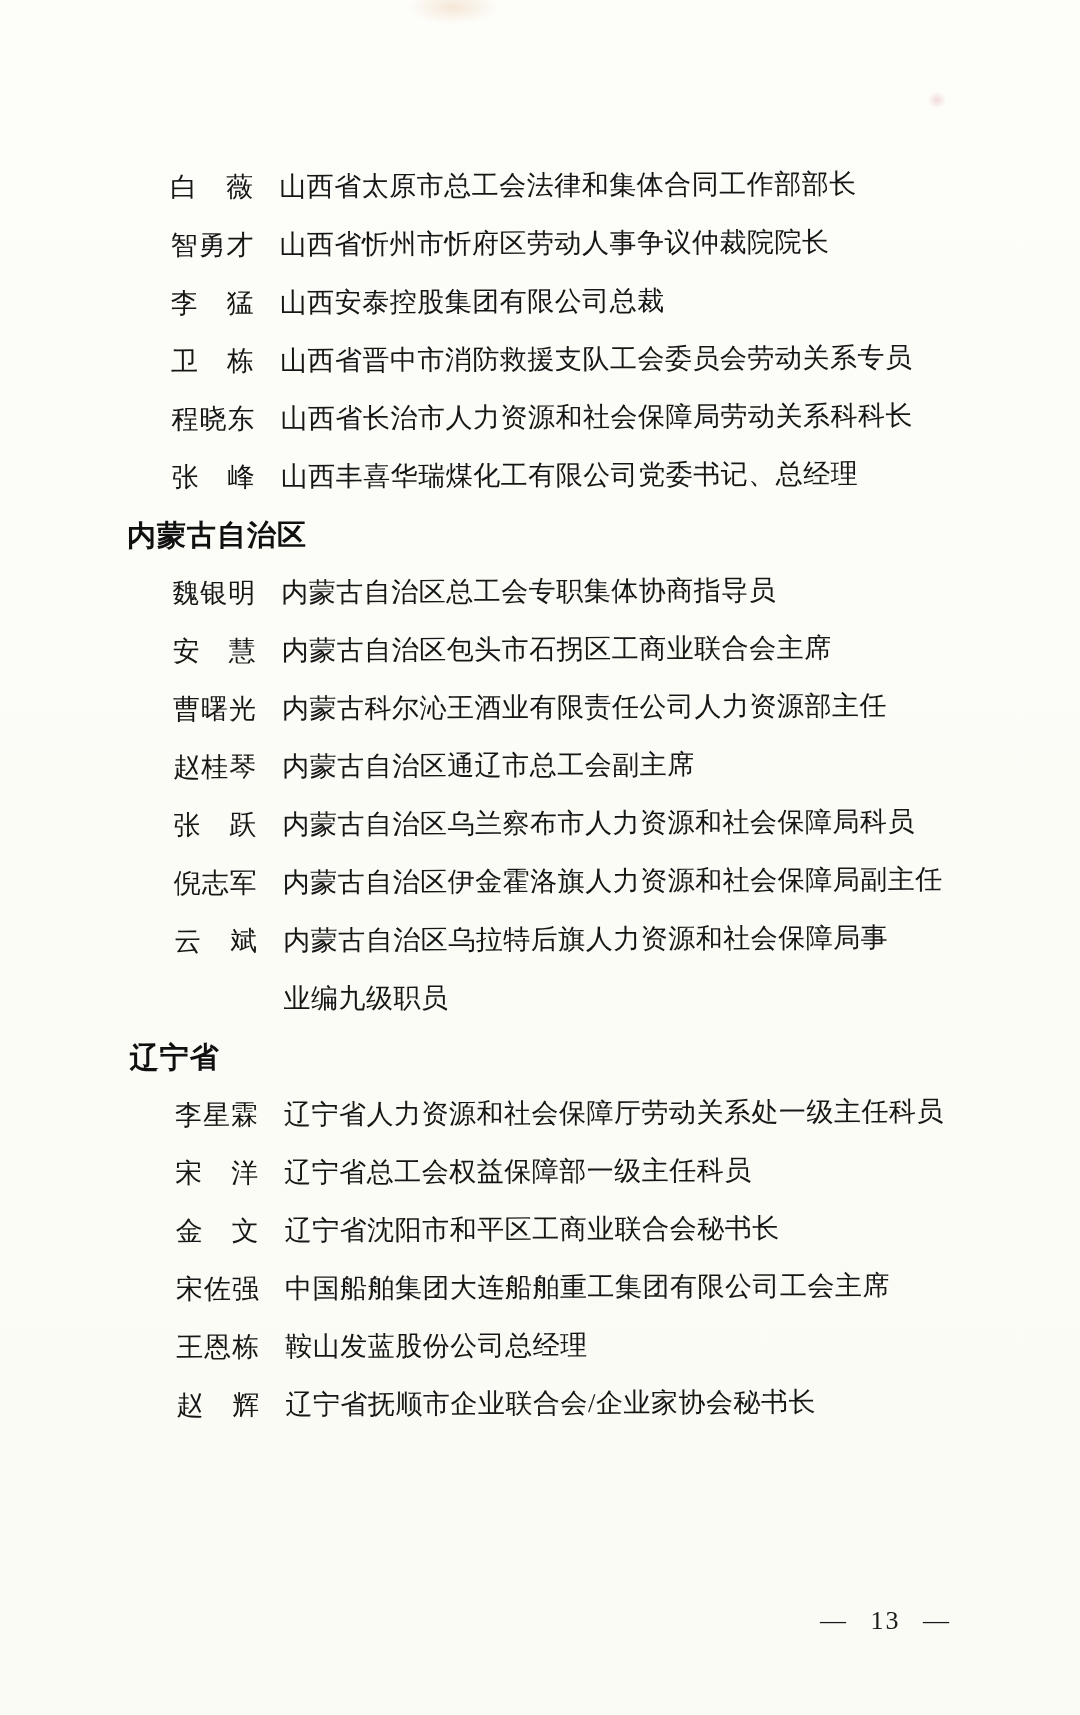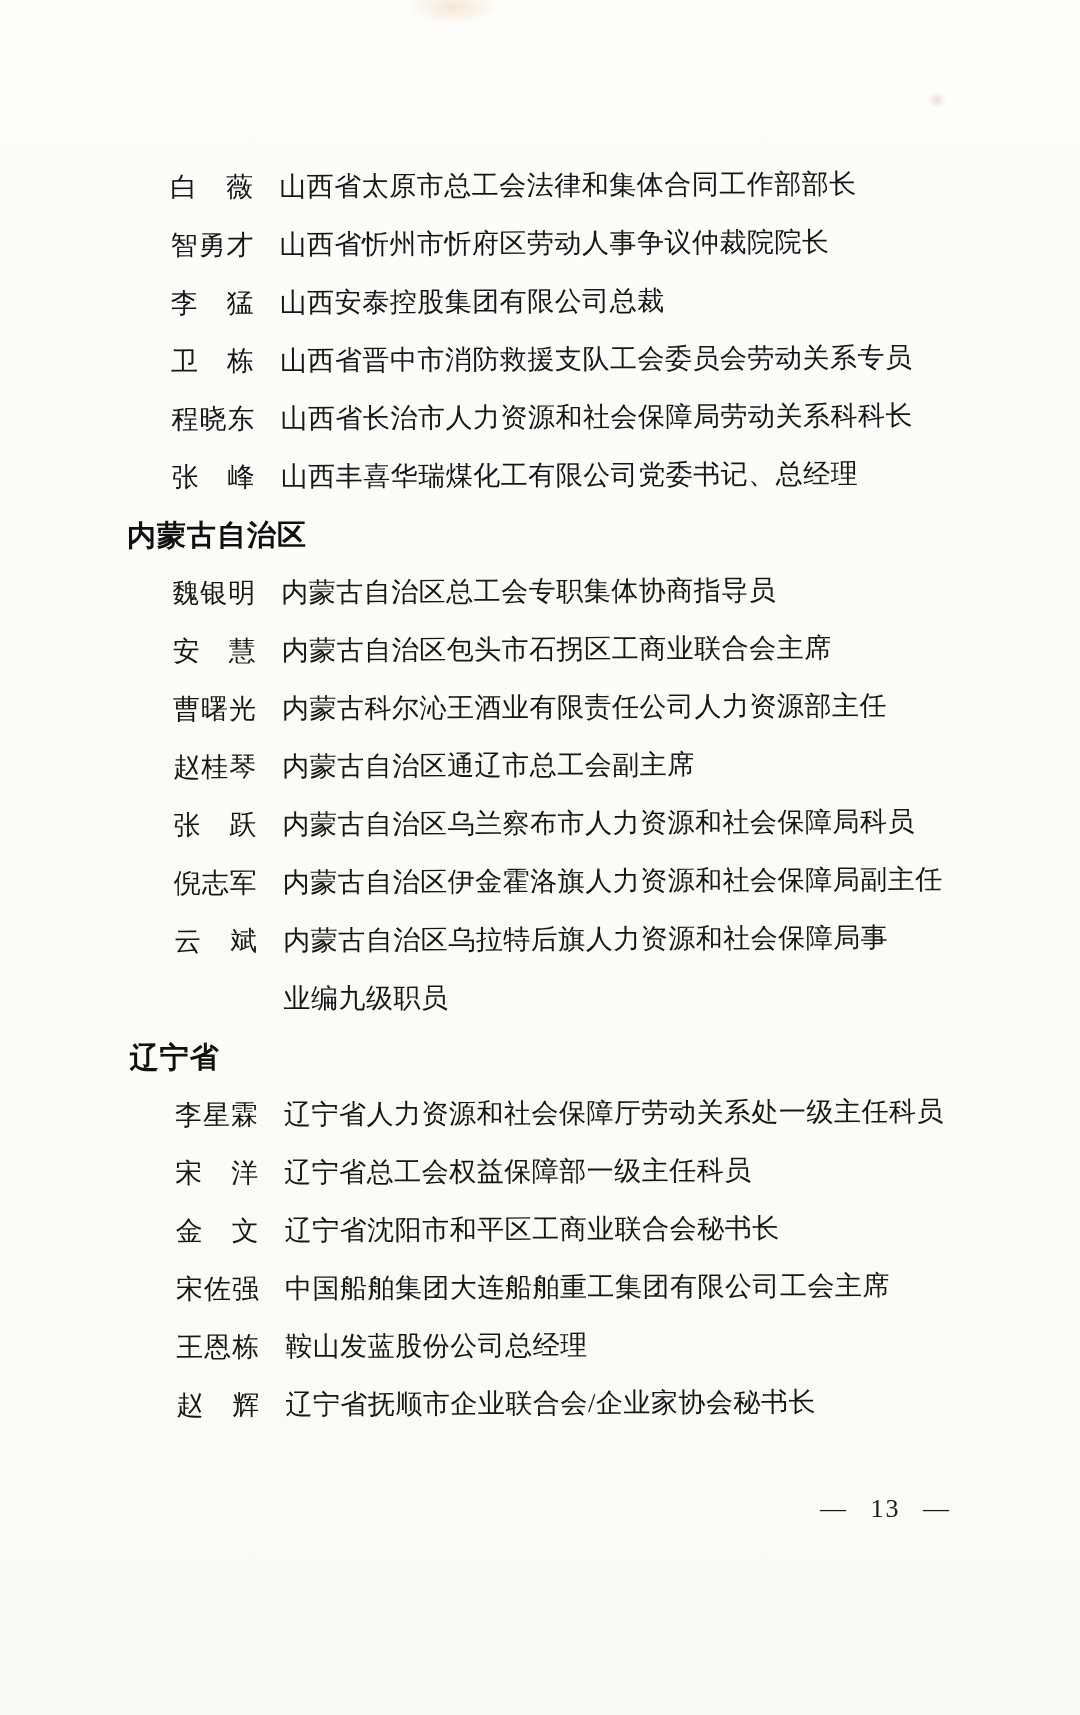--- a/index.html
+++ b/index.html
@@ -62,21 +62,21 @@
     letter-spacing: 1px;
     white-space: nowrap;
   }
   .entry-title {
     margin-left: 25px;
     letter-spacing: 0.5px;
     white-space: pre-line;
   }
   .footer {
     position: absolute;
-    top: 1494px;
+    top: 1606px;
     right: 152px;
     font-size: 26px;
     letter-spacing: 2px;
     word-spacing: 14px;
     color: #1a1a1a;
   }
 </style>
 </head>
 <body>
 

